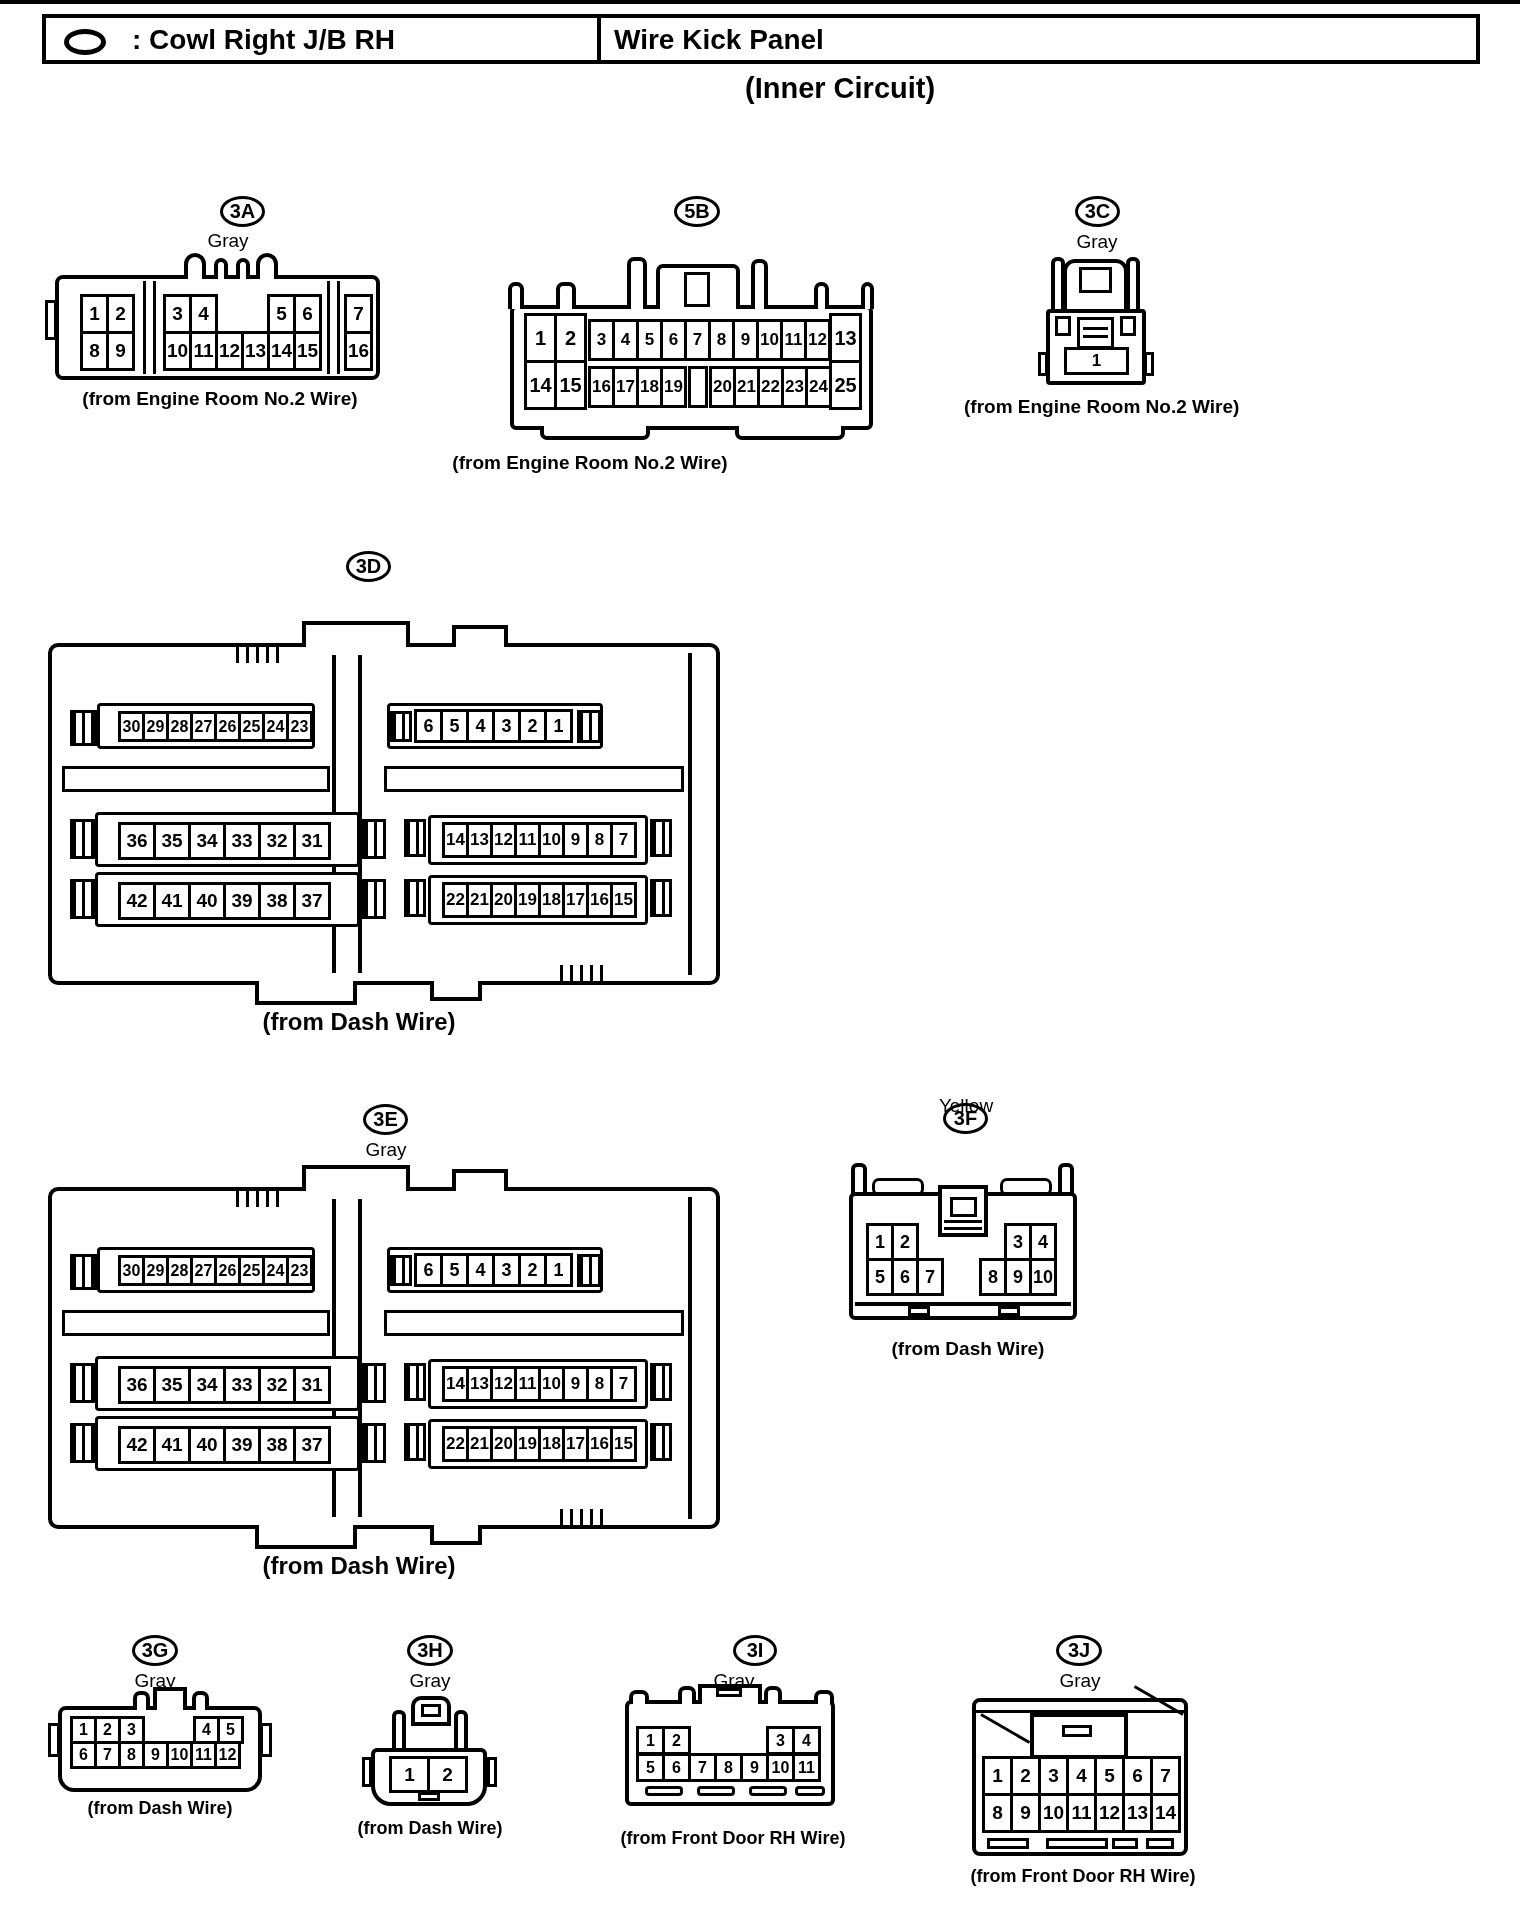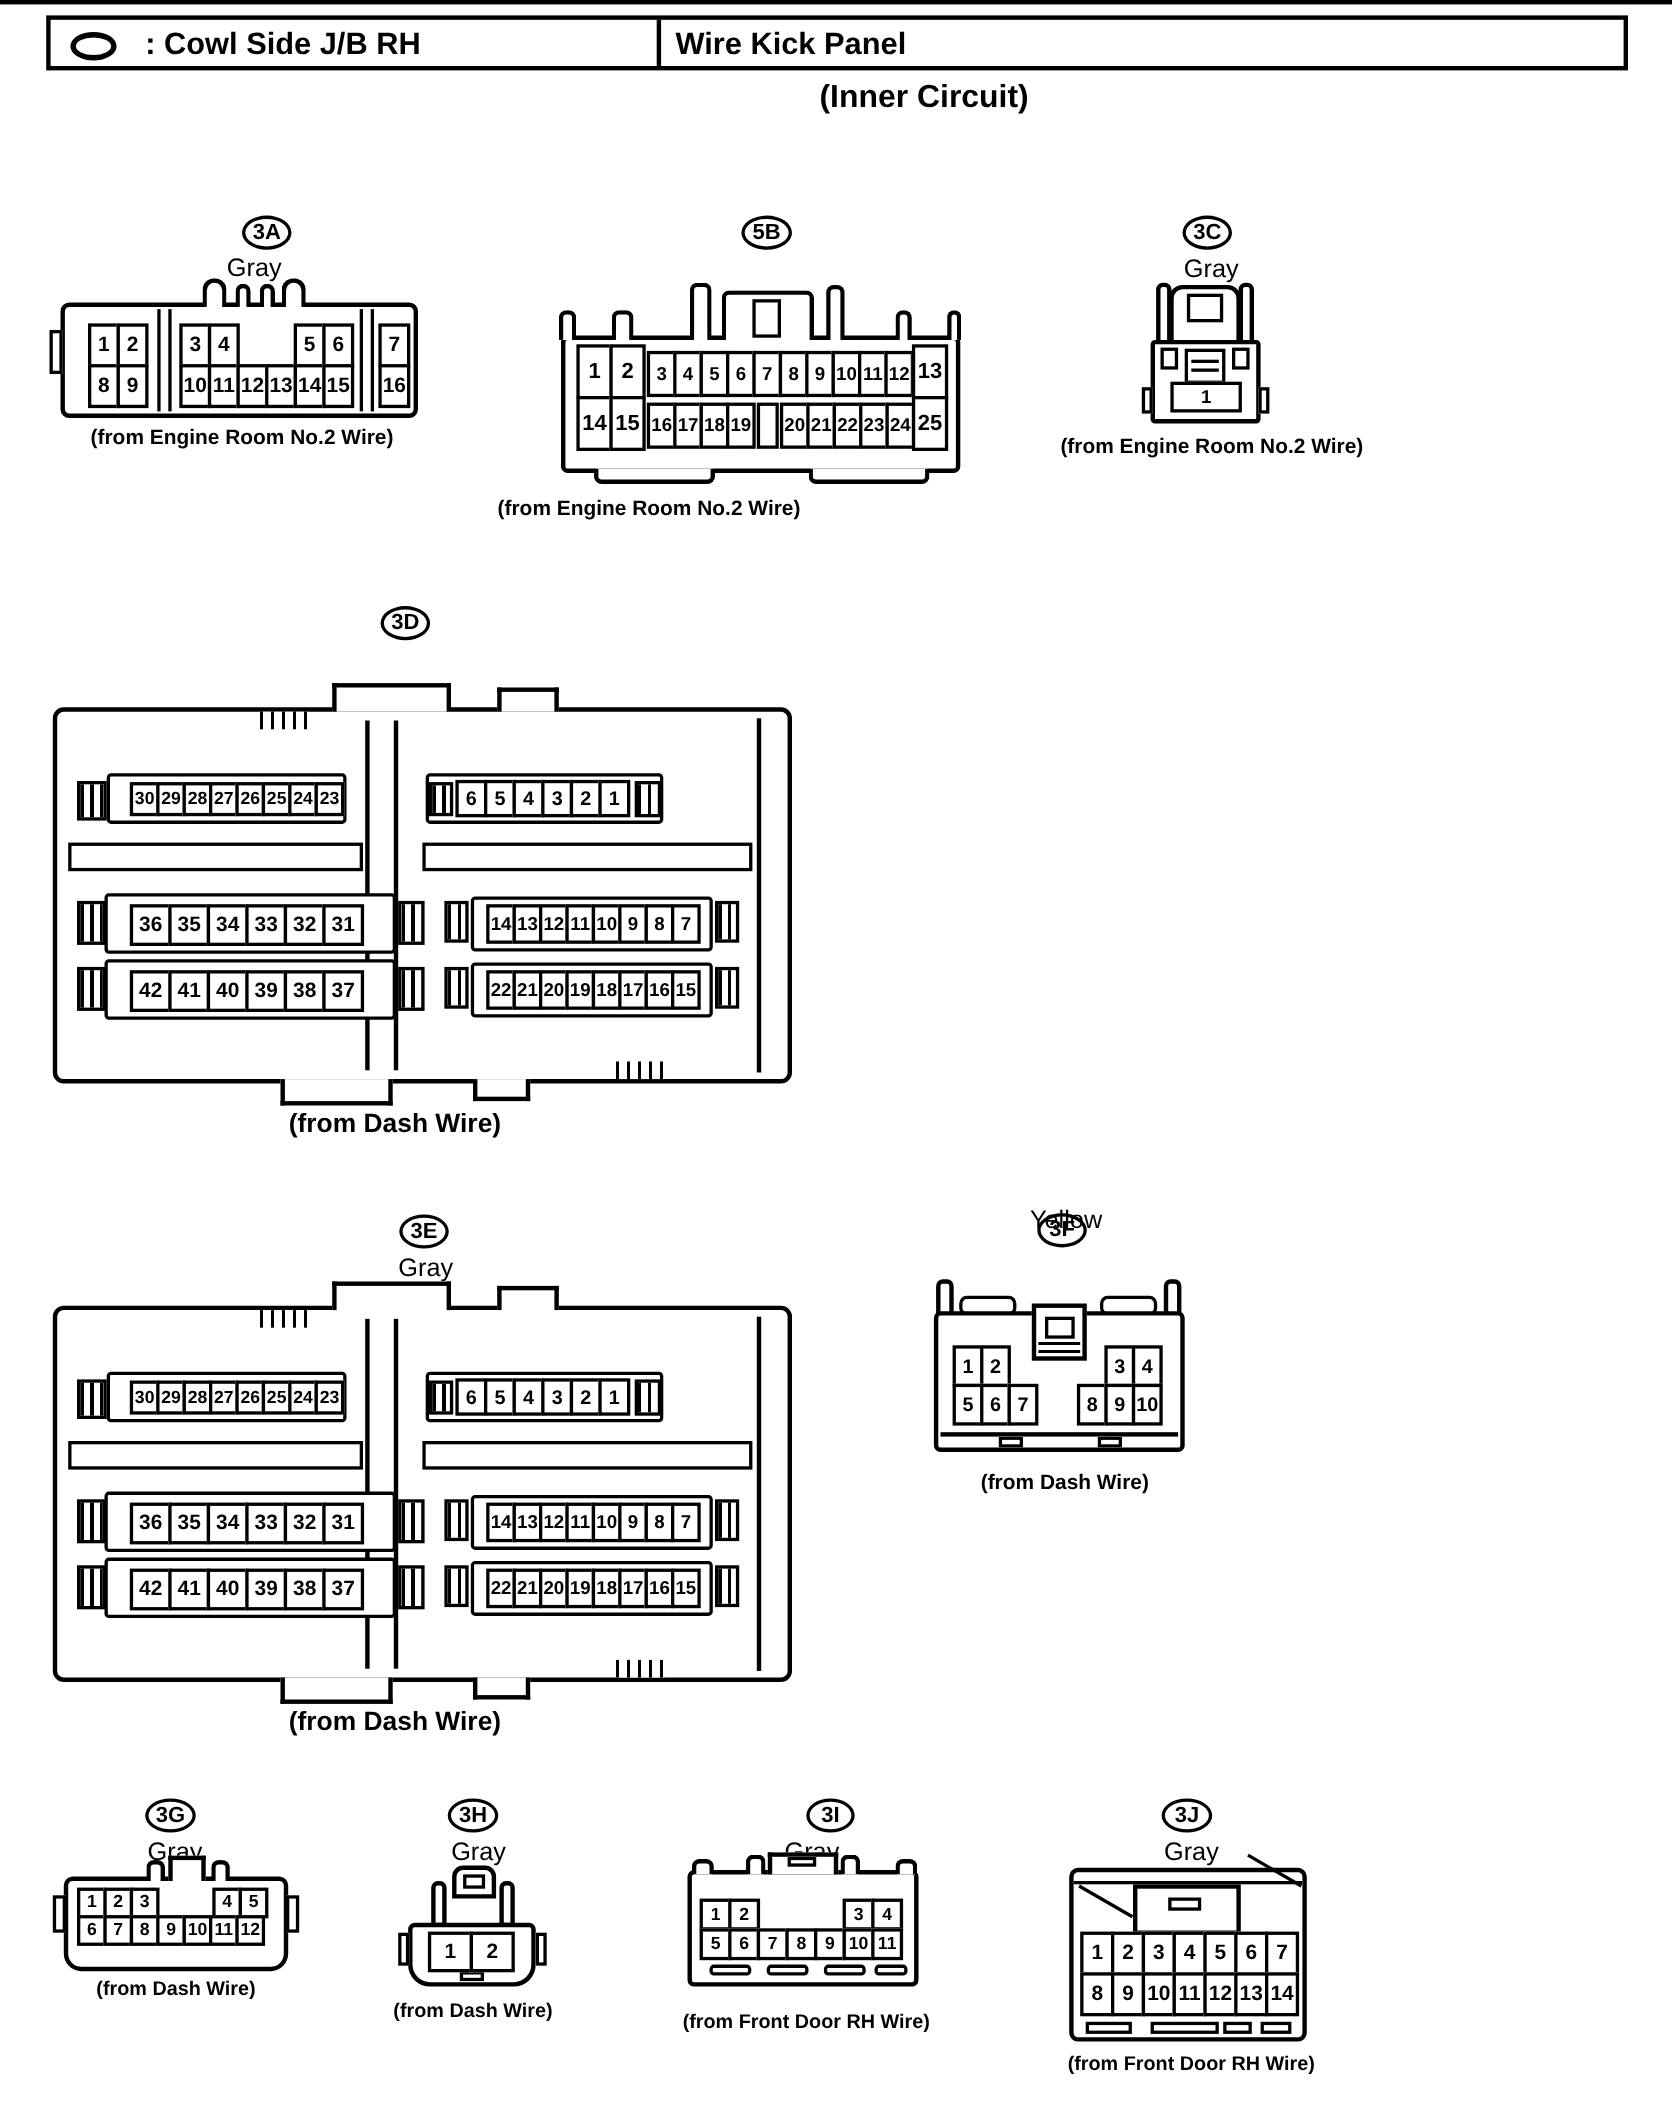--- a/index.html
+++ b/index.html
@@ -13,37 +13,37 @@
 .tab{position:absolute;border:4px solid #000;border-bottom:none;border-radius:7px 7px 0 0;background:#fff;z-index:3}
 .tabB{position:absolute;border:4px solid #000;border-top:none;border-radius:0 0 7px 7px;background:#fff;z-index:3}
 .rail{position:absolute;border:3px solid #000;border-radius:4px;background:#fff;z-index:2}
 .lock{position:absolute;border:3px solid #000;background:repeating-linear-gradient(90deg,#000 0 3px,#fff 3px 9px);z-index:2}
 .chan{position:absolute;border-left:4px solid #000;border-right:4px solid #000;background:#fff;z-index:1}
 .vpair{position:absolute;border-left:3px solid #000;border-right:3px solid #000;background:#fff;z-index:1}
 .stripes{position:absolute;background:repeating-linear-gradient(90deg,#000 0 3px,#fff 3px 10px);z-index:2}
 .hstripes{position:absolute;background:repeating-linear-gradient(180deg,#000 0 3px,#fff 3px 7px);z-index:2}
 .oval{position:absolute;border:3px solid #000;border-radius:50%;display:flex;align-items:center;justify-content:center;font-size:20px;font-weight:bold;background:#fff}
 .hoval{position:absolute;border:5px solid #000;border-radius:50%;background:#fff}
-.clabel{position:absolute;text-align:right;font-size:23px;white-space:nowrap}
+.clabel{position:absolute;text-align:center;font-size:19px;white-space:nowrap}
 .caption{position:absolute;text-align:center;font-size:19px;font-weight:bold;white-space:nowrap}
 .pins{position:absolute;display:flex;z-index:4}
 .pin{width:var(--pw,27px);height:var(--ph,38px);font-size:var(--pf,18px);border:3px solid #000;background:#fff;display:flex;align-items:center;justify-content:center;font-weight:bold;flex:none}
 .pin+.pin{margin-left:-3px}
 .pin.blank{width:20px}
 .htext{position:absolute;font-size:28px;font-weight:bold;white-space:nowrap}
 .slant{position:absolute;height:3px;background:#000;z-index:2}
 </style>
 </head>
 <body>
 
 <div class="bar" style="left:0;top:0;width:1520px;height:4px"></div>
 
 <div class="box" style="left:42px;top:14px;width:1438px;height:50px">
   <div class="hoval" style="left:18px;top:11px;width:42px;height:26px"></div>
-  <div class="htext" style="left:86px;top:6px">: Cowl Side J/B RH</div>
+  <div class="htext" style="left:86px;top:6px">: Cowl Right J/B RH</div>
   <div class="bar" style="left:551px;top:0;width:4px;height:42px"></div>
   <div class="htext" style="left:568px;top:6px">Wire Kick Panel</div>
 </div>
 <div class="htext" style="left:745px;top:72px;width:240px;font-size:29px">(Inner Circuit)</div>
 
 <section>
   <div class="oval" style="left:220px;top:196px;width:45px;height:31px">3A</div>
   <div class="clabel" style="left:200px;top:230px;width:56px">Gray</div>
   <i class="tab abs" style="left:184px;top:253px;width:22px;height:26px;border-radius:11px 11px 0 0"></i>
   <i class="tab abs" style="left:214px;top:258px;width:14px;height:21px"></i>

